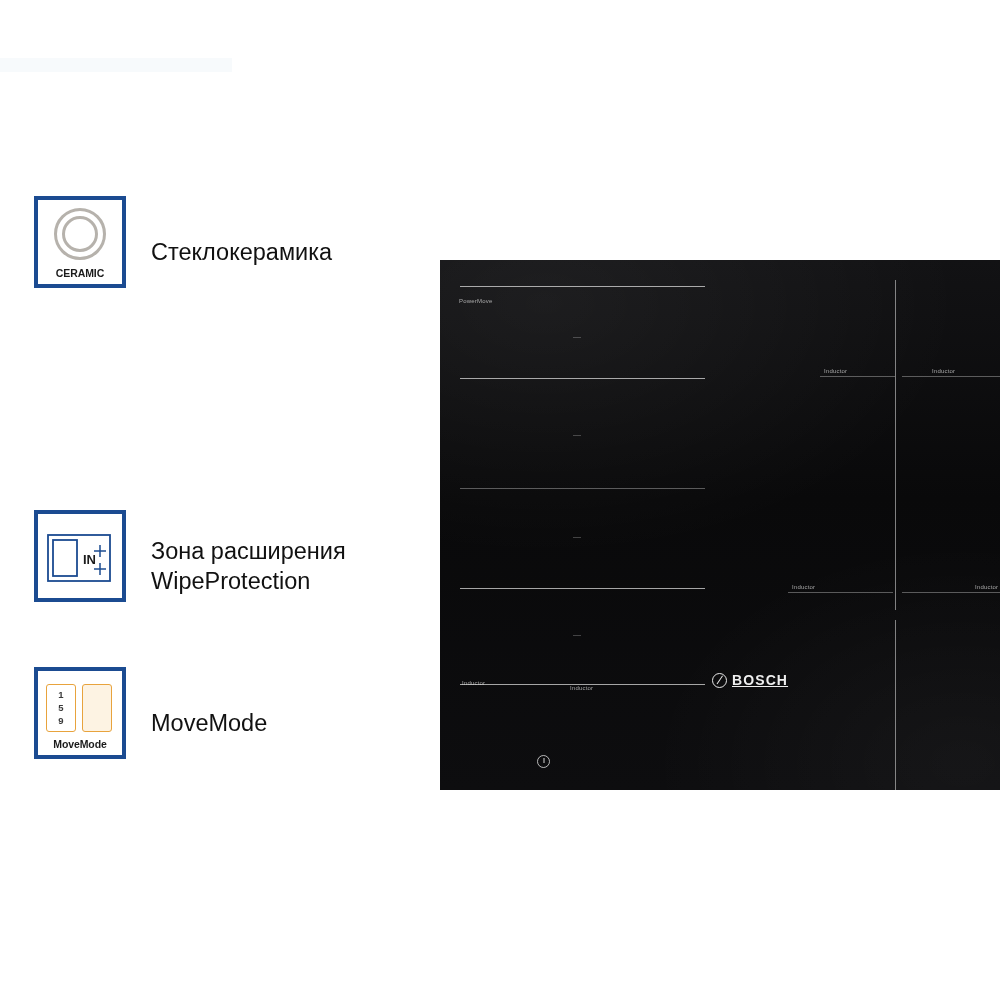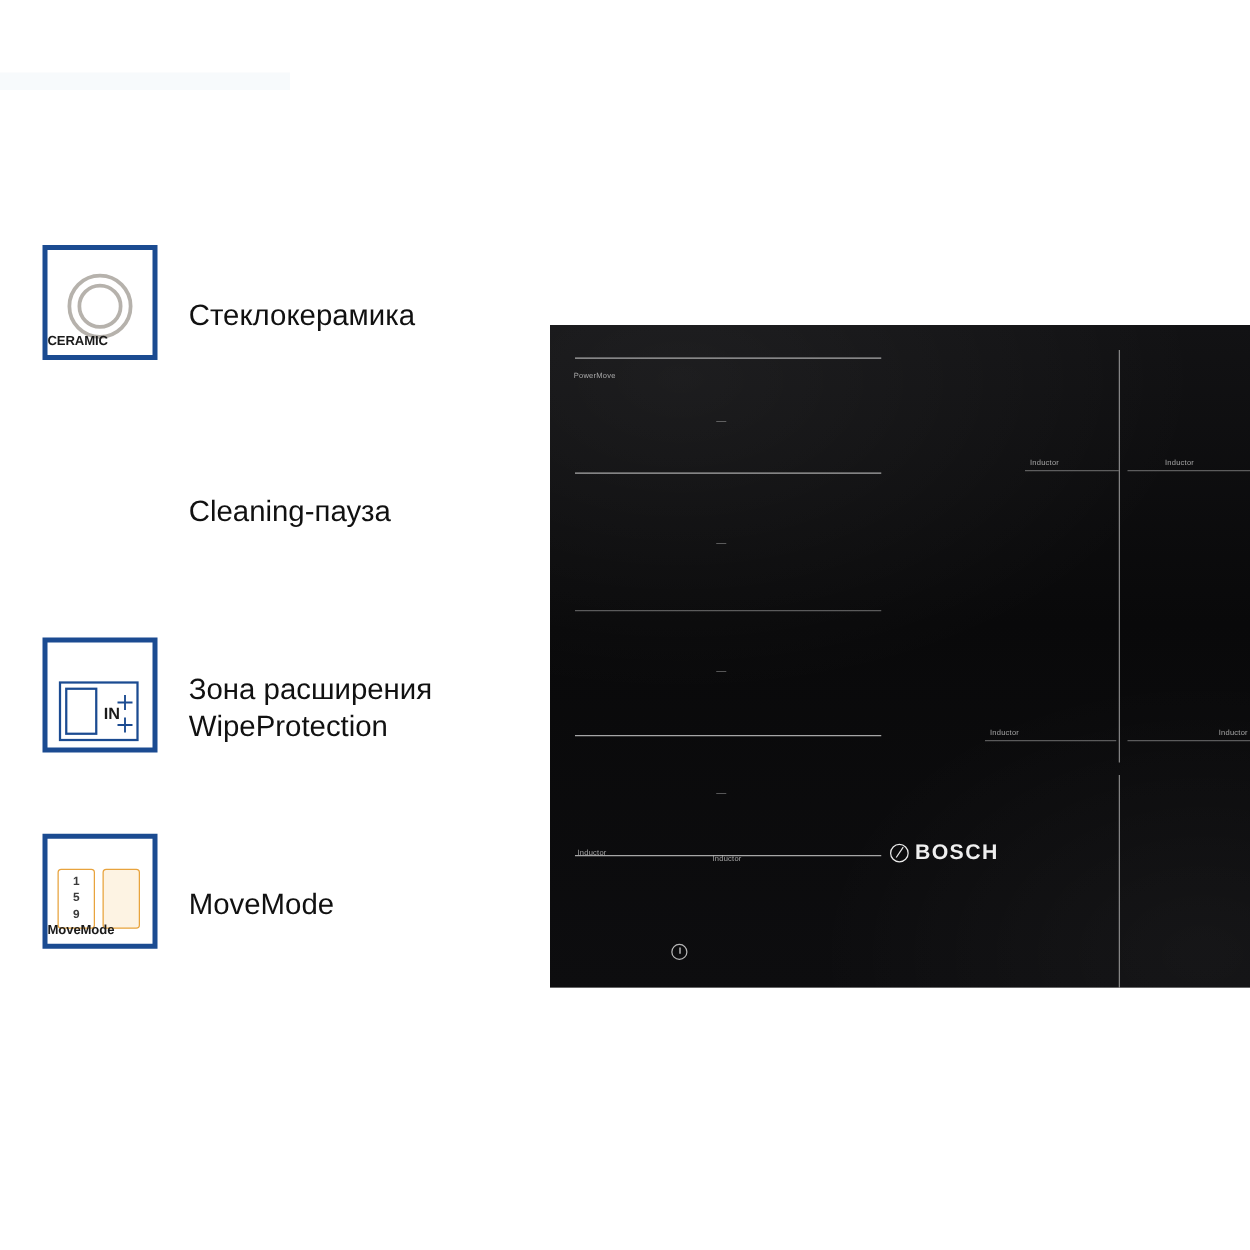--- a/index.html
+++ b/index.html
@@ -52,28 +52,29 @@
     background: #ffffff;
     box-sizing: border-box;
   }
   .badge-inner {
     position: absolute;
     inset: 0;
     display: flex;
     flex-direction: column;
     align-items: center;
     justify-content: flex-start;
-    padding-top: 14px;
+    padding-top: 3px;
     box-sizing: border-box;
   }
   .badge-caption {
     position: absolute;
     left: 0;
     right: 0;
     bottom: 5px;
+    text-align: center;
     font-size: 10.5px;
     font-weight: bold;
     color: #1b1b1b;
     letter-spacing: -0.1px;
   }
   .badge-caption.small { font-size: 8.6px; }
 
   .feature-label {
     position: absolute;
     left: 117px;
@@ -217,23 +218,24 @@
     position: absolute;
     left: 50%;
     top: 1.6px;
     bottom: 1.6px;
     width: 1.4px;
     background: #e9e9e9;
     transform: translateX(-50%) rotate(34deg);
   }
   .bosch-text {
     color: #efefef;
-    font-size: 17px;
+    font-size: 14px;
     font-weight: bold;
     letter-spacing: 1.1px;
+    text-decoration: underline;
   }
 
   .power-icon {
     position: absolute;
     left: 97px;
     top: 495px;
     width: 11px;
     height: 11px;
     border-radius: 50%;
     border: 1px solid rgba(225,225,225,0.8);
@@ -262,21 +264,20 @@
       <div class="badge">
         <div class="badge-inner">
           <div class="rings"></div>
         </div>
         <div class="badge-caption">CERAMIC</div>
       </div>
       <div class="feature-label">Стеклокерамика</div>
     </div>
 
     <div class="feature">
-      <div class="feature-label">Cleaning-пауза</div>
     </div>
 
     <div class="feature">
       <div class="badge">
         <div class="badge-inner">
           <div class="flex-icon">
             <svg width="76" height="54" viewBox="0 0 76 54" aria-hidden="true">
               <rect x="6" y="4" width="62" height="46" fill="none" stroke="#1b4b91" stroke-width="1.8"></rect>
               <rect x="11" y="9" width="24" height="36" fill="#ffffff" stroke="#1b4b91" stroke-width="1.8"></rect>
               <text x="41" y="33" font-family="Liberation Sans, sans-serif" font-size="13" font-weight="bold" fill="#1b1b1b">IN</text>

